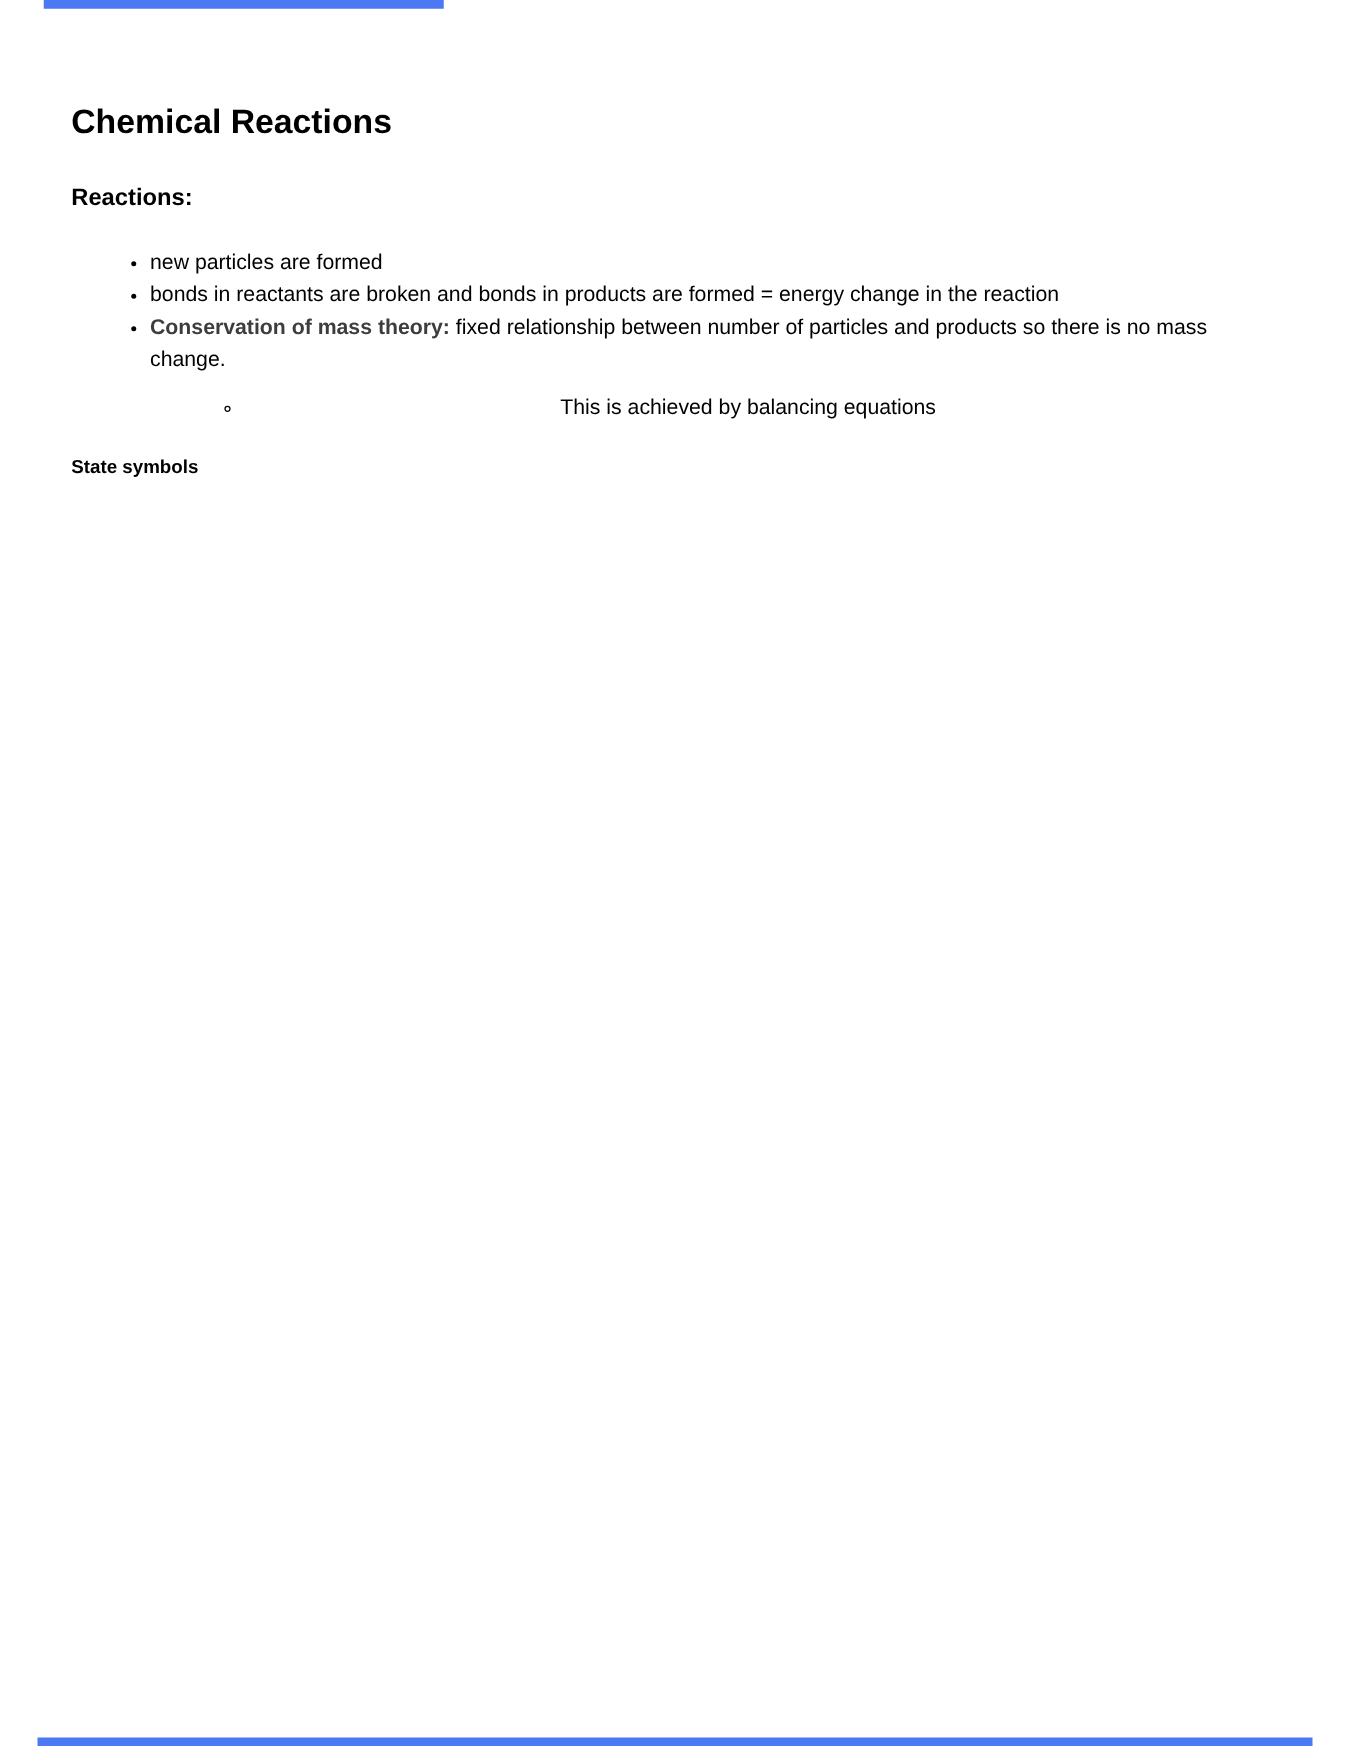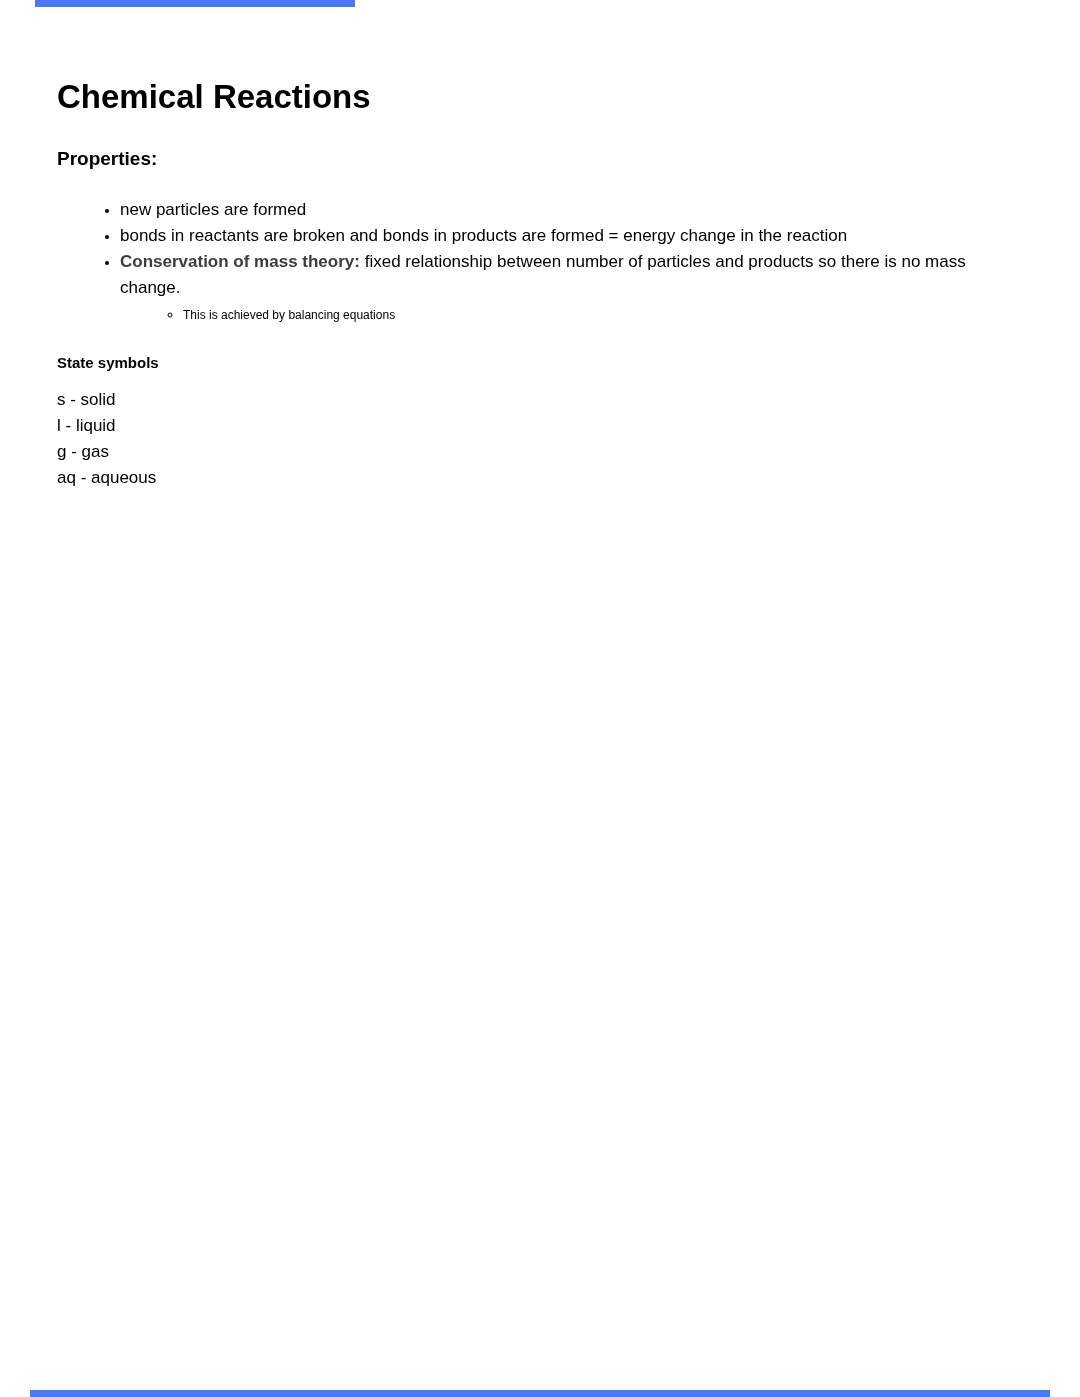--- a/index.html
+++ b/index.html
@@ -33,21 +33,21 @@
   .accent-bar.bottom {
     left: 30px;
     bottom: 0;
     width: 1020px;
   }
   .content {
     padding: 80px 66px 0 57px;
   }
   .doc-title {
     margin: 0;
-    font-size: 33px;
+    font-size: 27px;
     line-height: 34px;
     font-weight: 700;
     color: var(--body-text, #000000);
   }
   .section-heading {
     margin: 33px 0 0 0;
     font-size: 19px;
     line-height: 24px;
     font-weight: 700;
     color: var(--body-text, #000000);
@@ -62,24 +62,25 @@
     margin: 26px 0 0 0;
     padding: 0 0 0 63px;
     font-size: 17px;
     line-height: 26px;
   }
   ul.bullet-list li::marker {
     font-size: 14px;
   }
   ul.sub-list {
     list-style: circle outside;
-    margin: 0;
+    margin: 12px;
     padding: 0 0 0 63px;
-    font-size: 12px;
+    font-size: 17px;
     line-height: 26px;
+    text-align: center;
   }
   ul.sub-list li::marker {
     font-size: 14px;
   }
   .emphasis-lead {
     font-weight: 700;
     color: var(--emphasis-text, #3d3d3d);
   }
   .symbols {
     margin: 11px 0 0 0;
@@ -94,21 +95,21 @@
 <body>
 
 <div class="page">
 
   <div class="accent-bar top"></div>
 
   <div class="content">
 
     <h1 class="doc-title">Chemical Reactions</h1>
 
-    <h2 class="section-heading">Properties:</h2>
+    <h2 class="section-heading">Reactions:</h2>
 
     <ul class="bullet-list">
       <li>
         <span>new particles are formed</span>
       </li>
       <li>
         <span>bonds in reactants are broken and bonds in products are formed = energy change in the reaction</span>
       </li>
       <li>
         <span class="emphasis-lead">Conservation of mass theory:</span>
@@ -116,24 +117,18 @@
         <ul class="sub-list">
           <li>
             <span>This is achieved by balancing equations</span>
           </li>
         </ul>
       </li>
     </ul>
 
     <h2 class="section-heading state">State symbols</h2>
 
-    <p class="symbols">
-      <span>s - solid</span>
-      <span>l - liquid</span>
-      <span>g - gas</span>
-      <span>aq - aqueous</span>
-    </p>
 
   </div>
 
   <div class="accent-bar bottom"></div>
 
 </div>
 
 </body></html>

